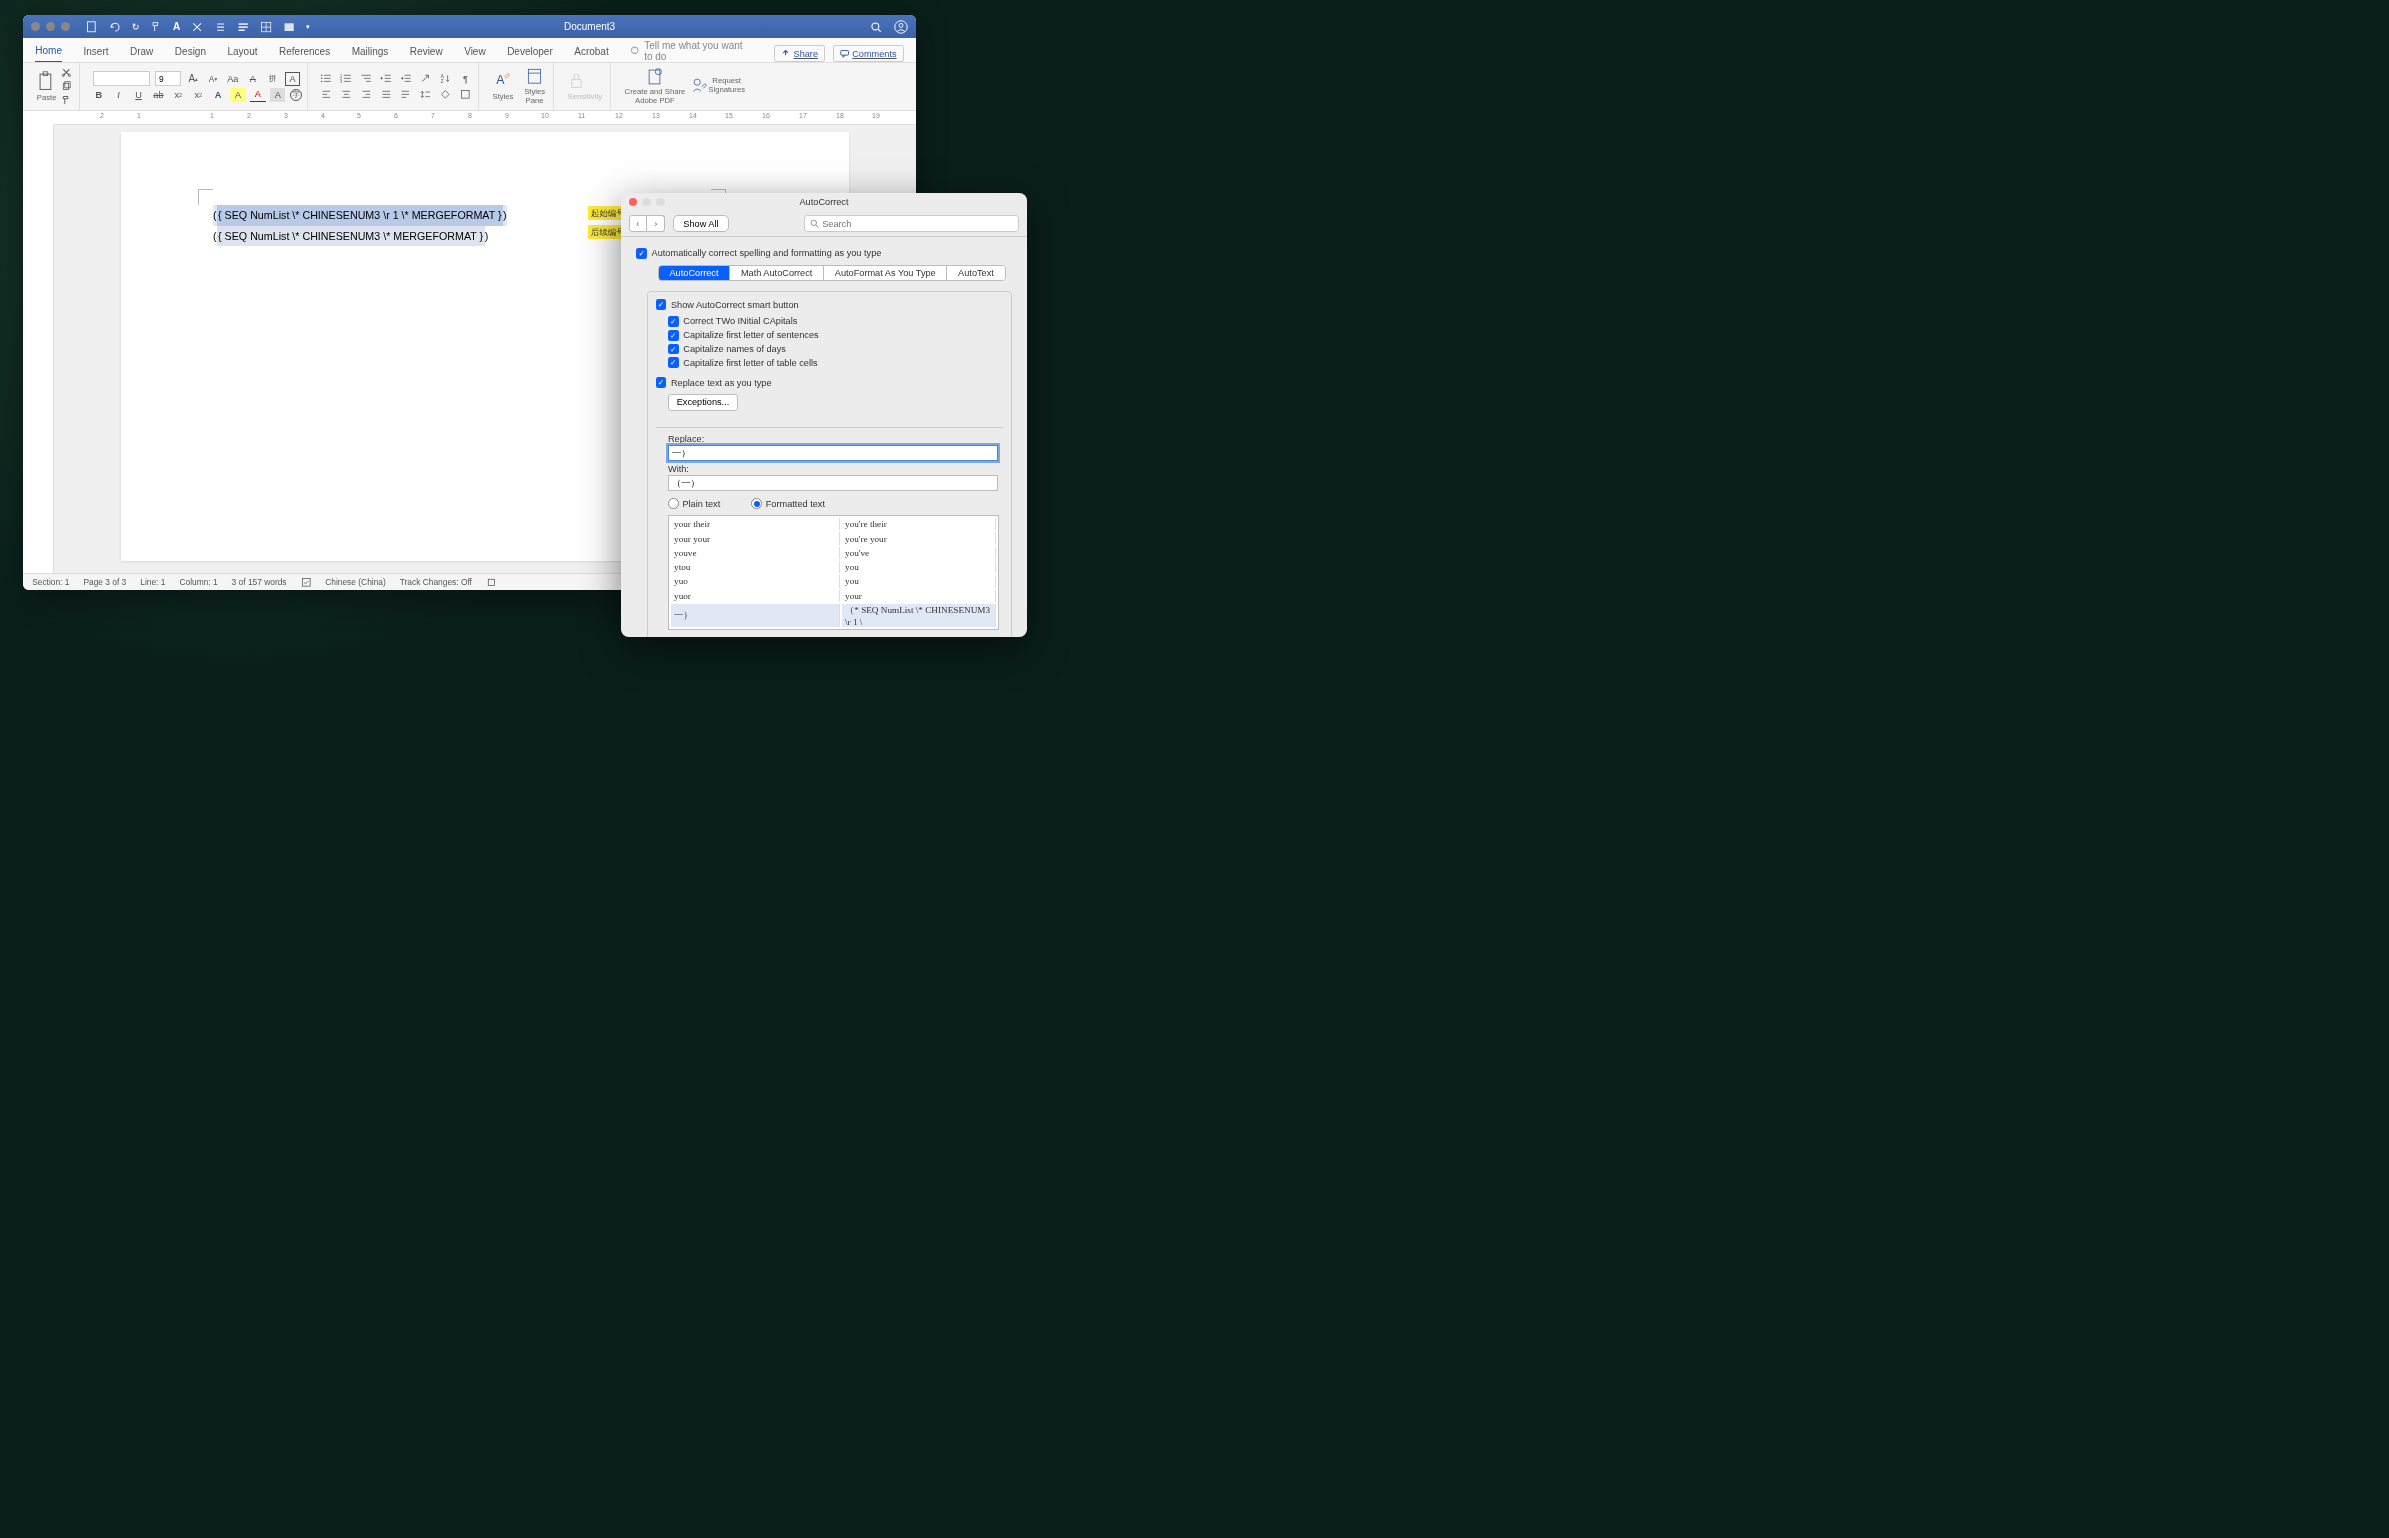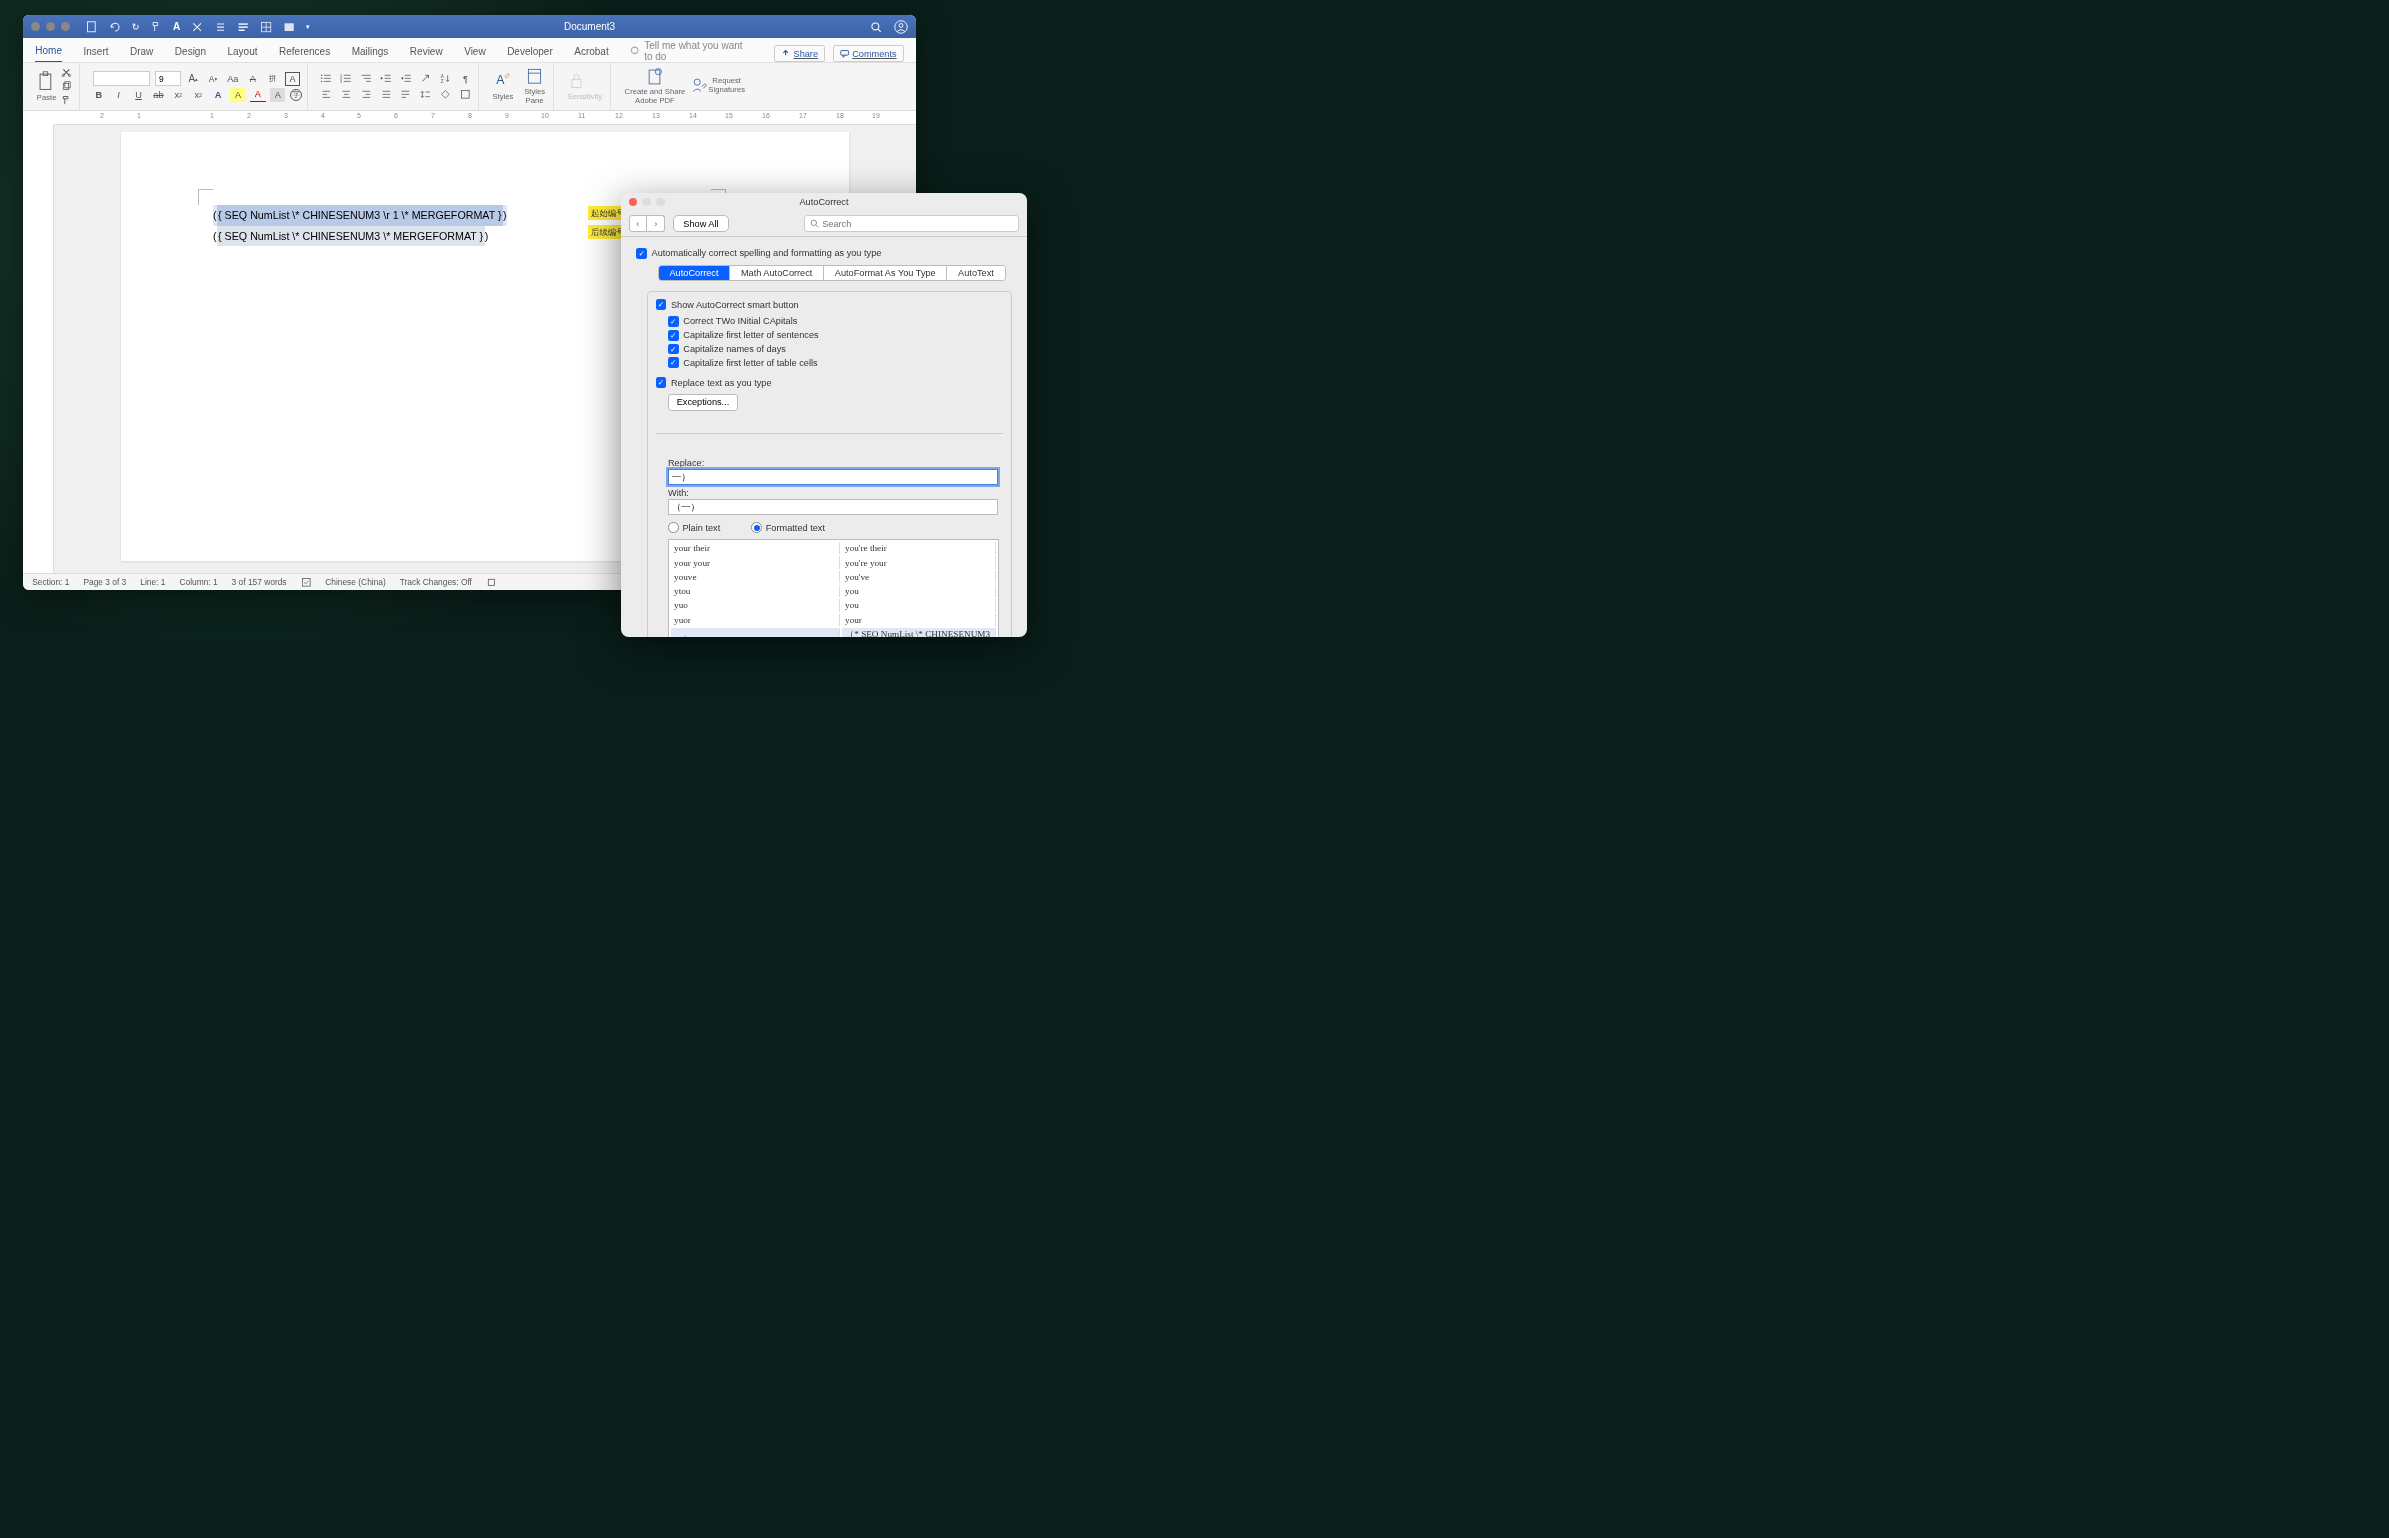--- a/index.html
+++ b/index.html
@@ -58,21 +58,21 @@
 .dlg-search input { border: none; outline: none; font-size: 9.2px; flex: 1; }
 .dlg-body { flex: 1; padding: 10.7px 15.3px; overflow: auto; font-size: 9.2px; color: #333; }
 .chk-row { display: flex; align-items: center; gap: 4.6px; margin-bottom: 6.1px; }
 .chk-row.indent { margin-left: 12.3px; margin-bottom: 3.1px; }
 .chk { width: 10.7px; height: 10.7px; background: #0a60ff; border-radius: 2.3px; display: flex; align-items: center; justify-content: center; color: #fff; font-size: 7.7px; }
 .seg-tabs { display: flex; margin: 4.6px 0 9.2px 21.5px; border: 0.8px solid #bbb; border-radius: 3.8px; overflow: hidden; width: fit-content; }
 .seg-tab { padding: 2.3px 10.7px; font-size: 9.2px; background: #fff; border-right: 0.8px solid #bbb; }
 .seg-tab:last-child { border-right: none; }
 .seg-tab.active { background: #0a60ff; color: #fff; }
 .exceptions-btn { margin-left: 29px; padding: 2.3px 7.7px; border: 0.8px solid #bbb; background: #fff; border-radius: 3.1px; font-size: 9.2px; margin-bottom: 9.2px; display: inline-block; }
-.replace-section { border-top: 0.8px solid #ccc; margin-top: 13px; padding-top: 21px; }
+.replace-section { border-top: 0.8px solid #ccc; margin-top: 7px; padding-top: 3px; }
 .form-label { font-size: 9.2px; margin: 3.1px 0 1.5px 29px; }
 .form-input { margin-left: 29px; width: 330px; height: 15.3px; border: 0.8px solid #bbb; padding: 0 3.1px; font-size: 9.2px; background: #fff; }
 .form-input.focused { outline: 2.3px solid #7aa8e8; border-color: #4a80d8; }
 .radio-row { display: flex; gap: 31px; margin: 7.7px 0 6.1px 29px; }
 .radio-item { display: flex; align-items: center; gap: 3.8px; font-size: 9.2px; }
 .radio { width: 10.7px; height: 10.7px; border-radius: 50%; border: 0.8px solid #888; background: #fff; display: flex; align-items: center; justify-content: center; }
 .radio.on::after { content: ""; width: 6.1px; height: 6.1px; border-radius: 50%; background: #0a60ff; }
 .replace-table { margin-left: 29px; width: 331px; border: 0.8px solid #bbb; background: #fff; font-size: 9.2px; }
 .replace-table tr { border-bottom: 0.8px solid #ddd; }
 .replace-table td { padding: 0 3.1px; height: 12.3px; border-right: 0.8px solid #ddd; font-family: "Times New Roman", serif; }

